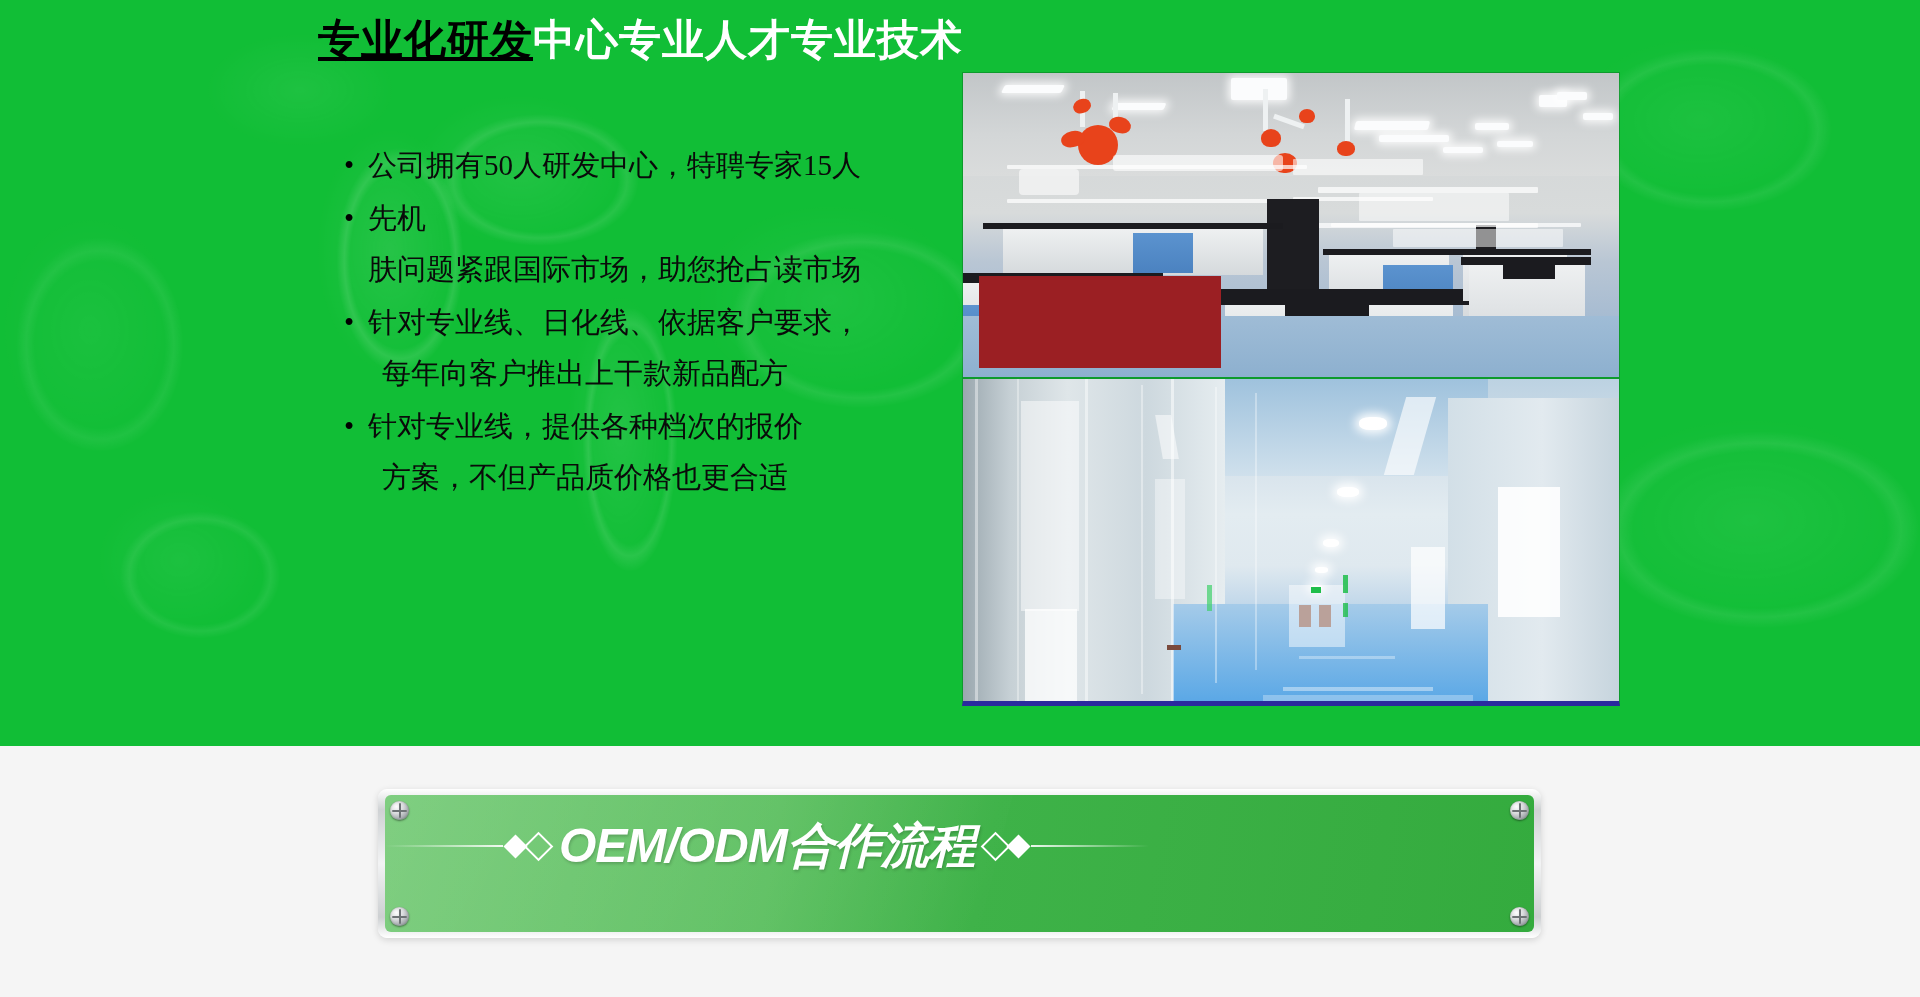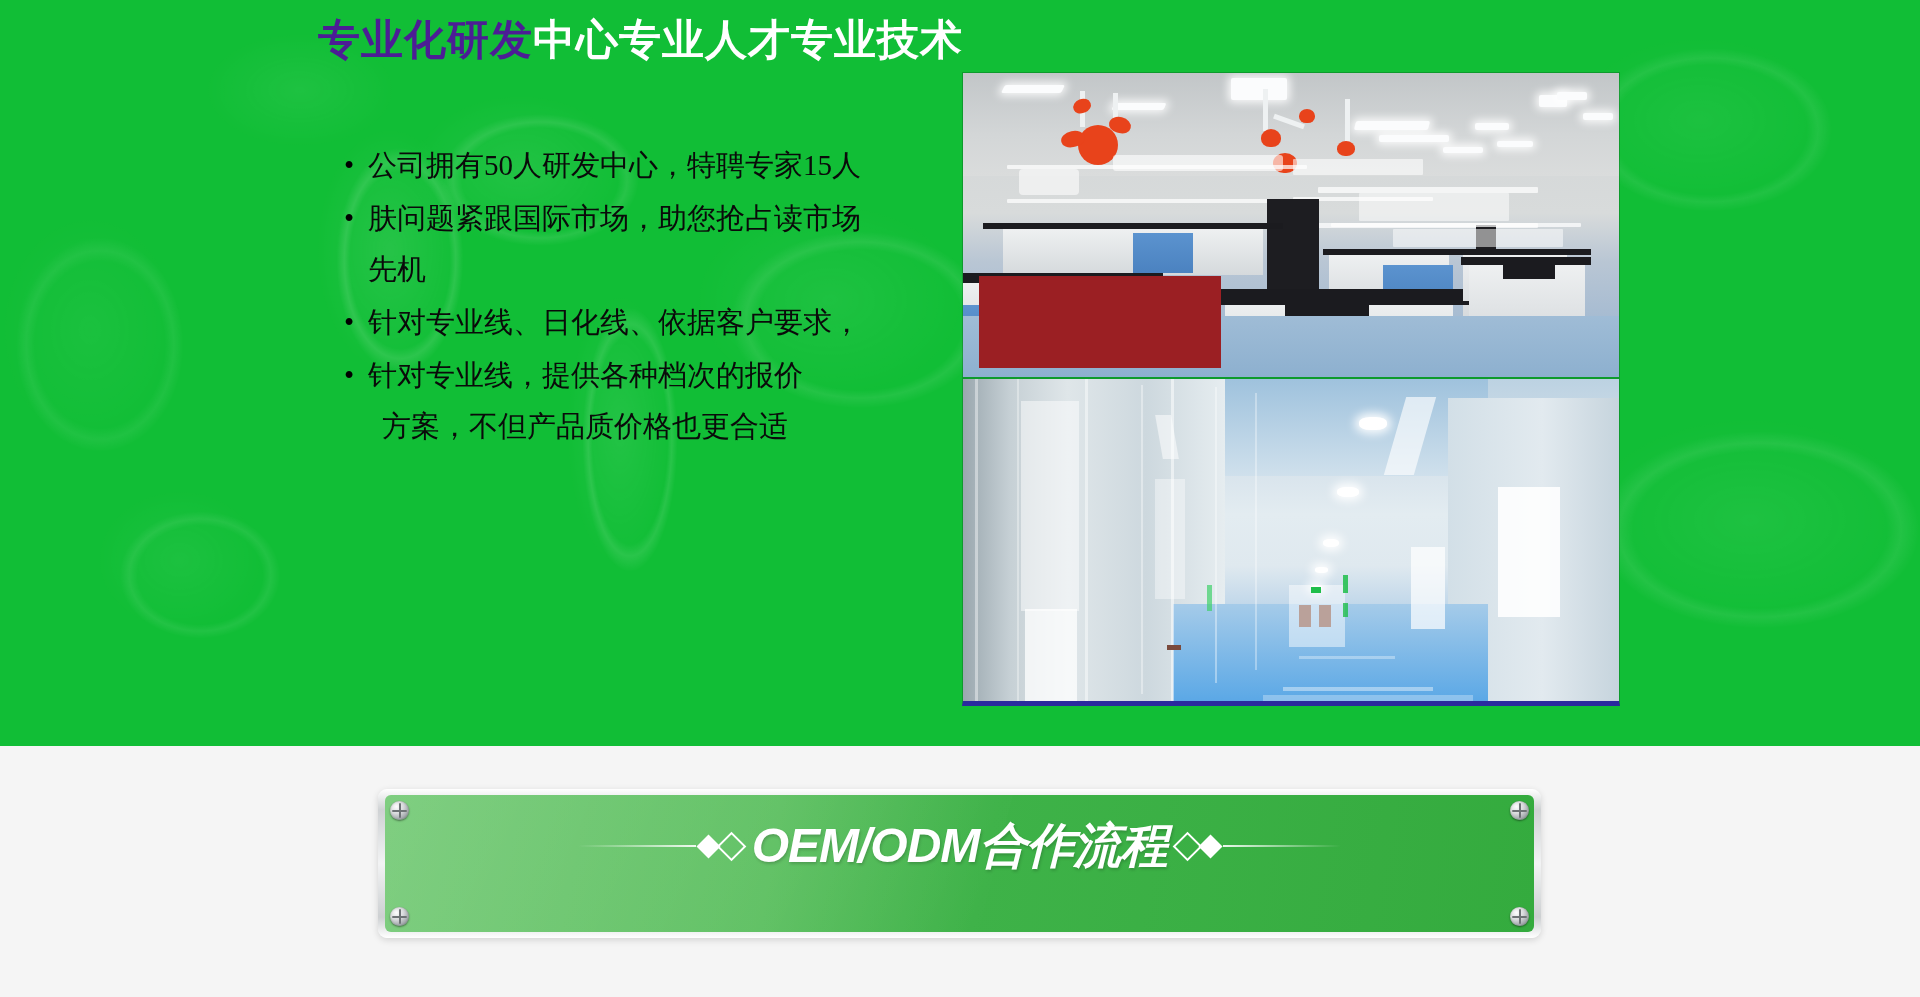--- a/index.html
+++ b/index.html
@@ -44,21 +44,21 @@
       radial-gradient(ellipse 180px 120px at 1710px 130px, rgba(255,255,255,0) 54%, rgba(255,255,255,.12) 60%, rgba(255,255,255,0) 68%),
       radial-gradient(ellipse 125px 160px at 100px 345px, rgba(255,255,255,0) 52%, rgba(255,255,255,.11) 59%, rgba(255,255,255,0) 67%);
   }
 
   
   #headline {
     position:absolute; left:318px; top:14px;
     font-size:42px; line-height:52px; font-weight:700;
     letter-spacing:1px; white-space:nowrap;
   }
-  #headline .hl-red   { color:#4c1d95; }
+  #headline .hl-red   { color:#000000;text-decoration:underline; }
   #headline .hl-white { color:#FFFFFF; }
 
   #subheadline {
     position:absolute; left:320px; top:66px;
     font-size:30px; line-height:42px; color:#FFFFFF;
     white-space:nowrap; letter-spacing:.5px;
     border-bottom:2px solid #FFFFFF; padding-bottom:3px;
   }
 
   
@@ -186,21 +186,21 @@
   }
   .screw::before { left:50%; top:2px; width:2px; height:15px; margin-left:-1px; }
   .screw::after  { top:50%; left:2px; height:2px; width:15px; margin-top:-1px; }
   #screw-tl { left:12px; top:12px; }
   #screw-tr { right:12px; top:12px; }
   #screw-bl { left:12px; bottom:12px; }
   #screw-br { right:12px; bottom:12px; }
 
   #banner-title-row {
     position:absolute; left:0; right:0; top:22px;
-    display:flex; align-items:center; justify-content:center; gap:10px;
+    display:flex; align-items:center; justify-content:flex-start; gap:10px;
   }
   #banner-title {
     font-family:"Liberation Sans", sans-serif;
     font-weight:800; font-style:italic;
     font-size:48px; line-height:58px; color:#ffffff;
     letter-spacing:-1px; white-space:nowrap;
     text-shadow:1px 2px 3px rgba(0,0,0,.18);
   }
   .orn { display:flex; align-items:center; gap:4px; }
   .orn .line {
@@ -236,27 +236,28 @@
 
   <div id="bullets">
 
     <div class="bullet">
       <span class="dot">•</span>
       <span class="btxt">公司拥有50人研发中心，特聘专家15人</span>
     </div>
 
     <div class="bullet">
       <span class="dot">•</span>
+      <span class="btxt">先机</span>
       <span class="btxt">肤问题紧跟国际市场，助您抢占读市场</span>
-      <span class="btxt">先机</span>
     </div>
 
     <div class="bullet">
       <span class="dot">•</span>
       <span class="btxt">针对专业线、日化线、依据客户要求，</span>
+      <span class="ind">每年向客户推出上干款新品配方</span>
     </div>
 
     <div class="bullet">
       <span class="dot">•</span>
       <span class="btxt">针对专业线，提供各种档次的报价</span>
       <span class="ind">方案，不但产品质价格也更合适</span>
     </div>
 
   </div>
 

